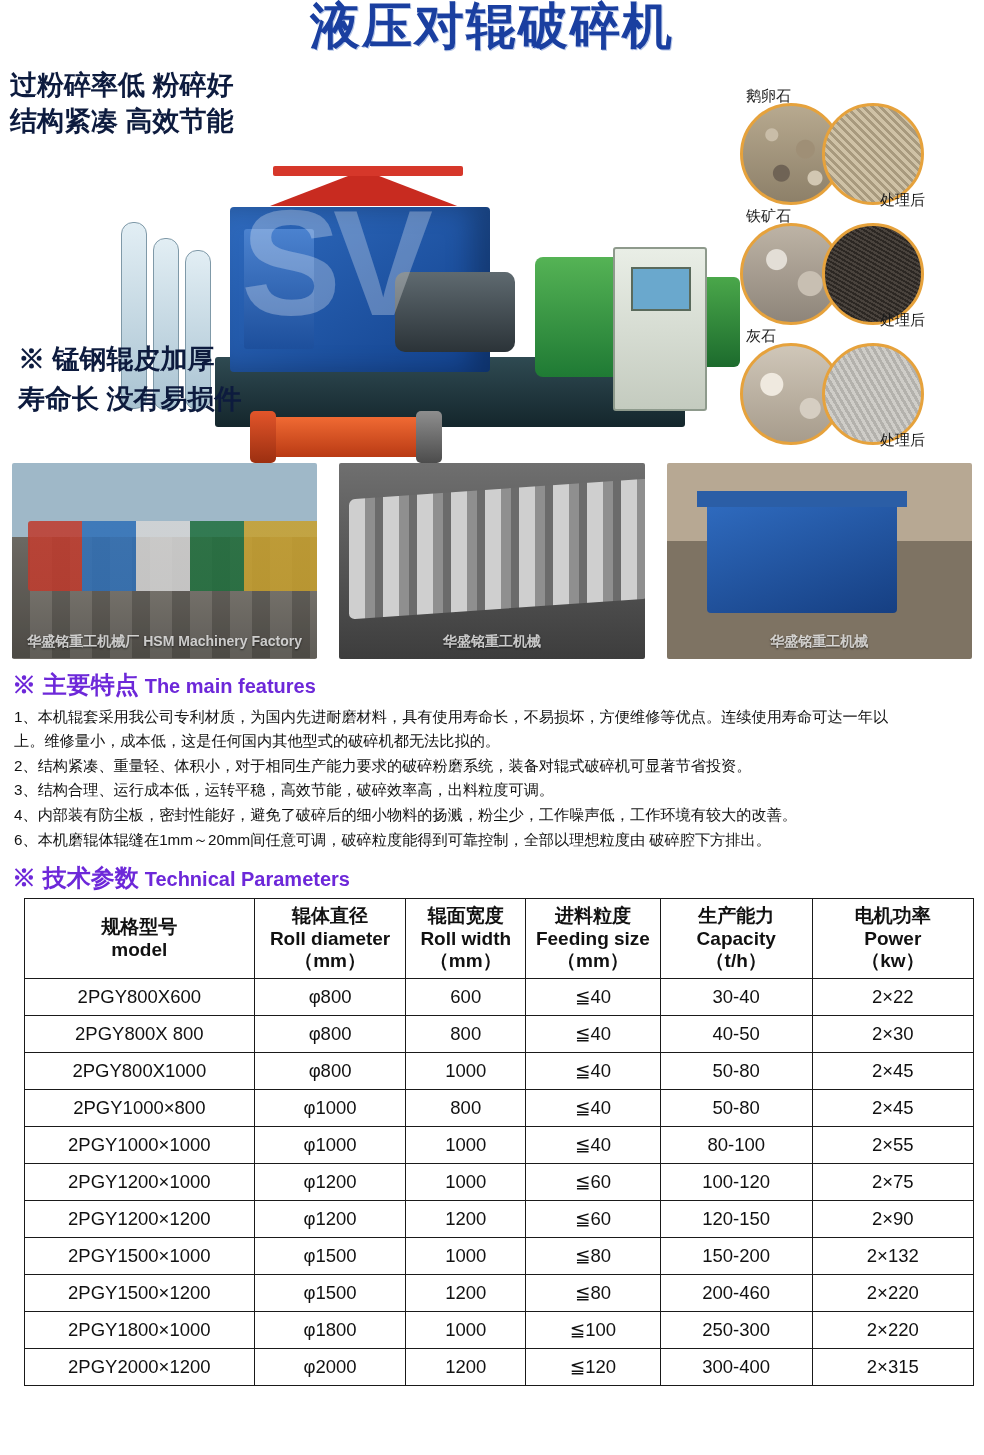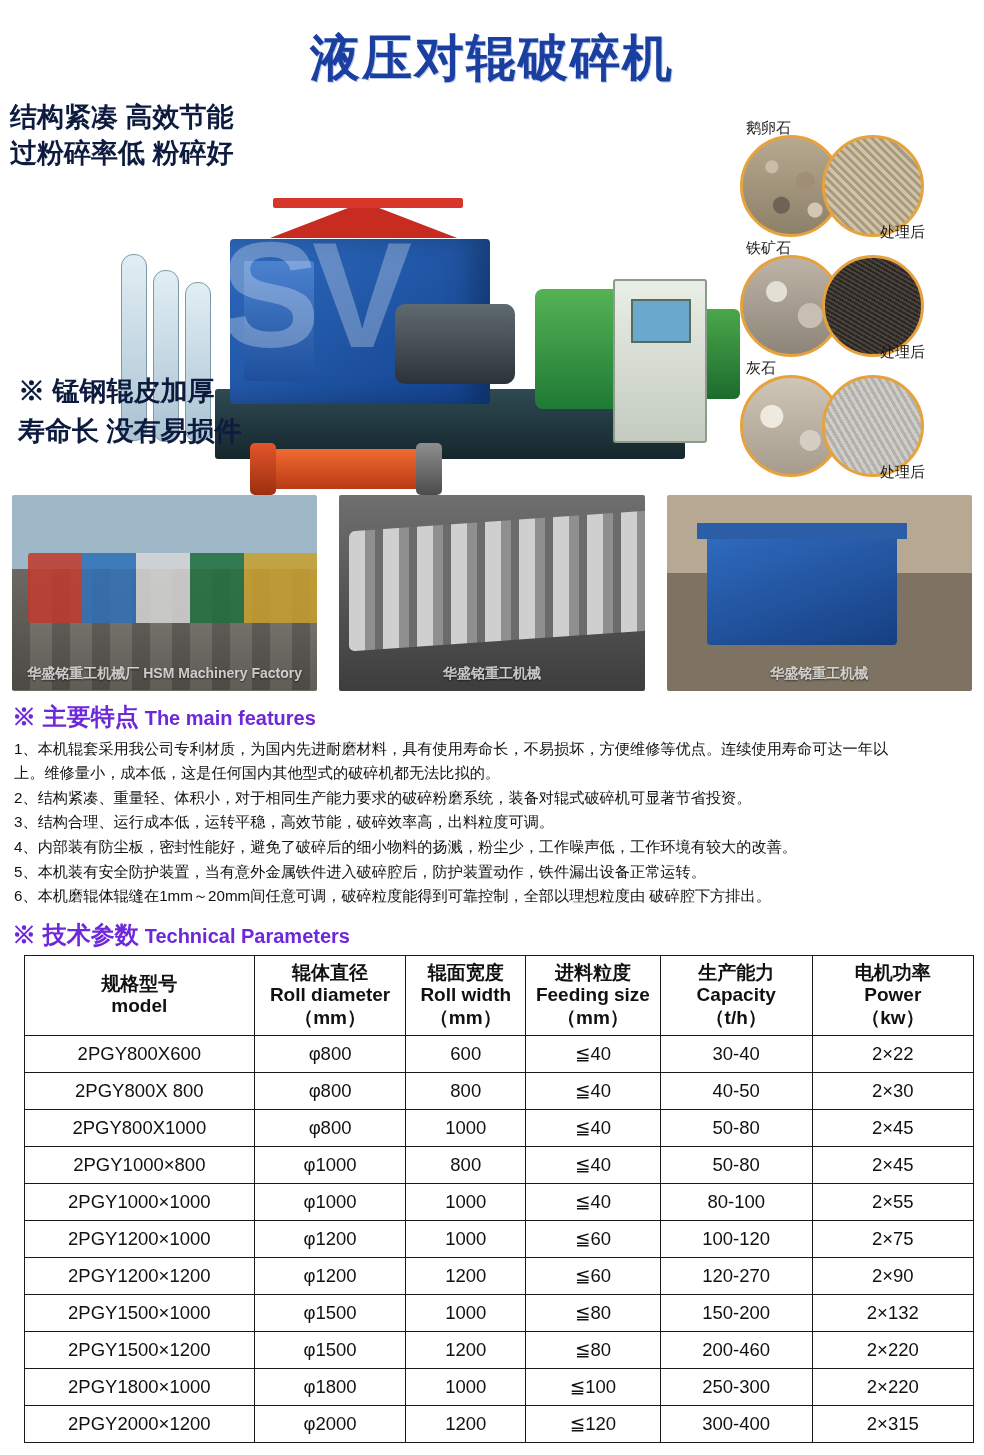--- a/index.html
+++ b/index.html
@@ -21,21 +21,21 @@
     position: relative;
   }
 
   
   .title {
     text-align: center;
     font-size: 50px;
     font-weight: bold;
     color: #1a3fa0;
     letter-spacing: 2px;
-    padding-top: 32px;
+    padding-top: 0;
     line-height: 1.05;
     text-shadow: 1px 1px 0 #b8c8e8;
   }
 
   
   .hero {
     position: relative;
     height: 400px;
     margin-top: 4px;
   }
@@ -198,21 +198,21 @@
     position: absolute;
     top: -6px;
     width: 26px; height: 52px;
     background: linear-gradient(#e2552a, #9c2f10);
     border-radius: 5px;
   }
   .m-shaft:before { left: -10px; }
   .m-shaft:after { right: -12px; background: linear-gradient(#8e8e8e,#4c4c4c); }
   .watermark {
     position: absolute;
-    left: 220px;
+    left: 241px;
     top: 120px;
     font-size: 150px;
     font-weight: bold;
     color: rgba(255,255,255,.28);
     letter-spacing: -8px;
     z-index: 3;
     pointer-events: none;
   }
 
   
@@ -395,22 +395,22 @@
 </head>
 <body>
 
 <div class="page">
 
   <div class="title">液压对辊破碎机</div>
 
   <div class="hero">
 
     <div class="hero-bullets">
+      <div class="line">过粉碎率低 粉碎好</div>
       <div class="line">结构紧凑 高效节能</div>
-      <div class="line">过粉碎率低 粉碎好</div>
     </div>
 
     <div class="machine">
       <div class="m-tanks">
           <i></i>
           <i></i>
           <i></i>
         </div>
       <div class="m-base"></div>
       <div class="m-body"></div>
@@ -467,21 +467,20 @@
 
   <div class="sec-head">
     <span>※ 主要特点</span><span class="en">The main features</span>
   </div>
   <div class="features">
     <div class="feature">1、本机辊套采用我公司专利材质，为国内先进耐磨材料，具有使用寿命长，不易损坏，方便维修等优点。连续使用寿命可达一年以</div>
     <div class="feature cont">上。维修量小，成本低，这是任何国内其他型式的破碎机都无法比拟的。</div>
     <div class="feature">2、结构紧凑、重量轻、体积小，对于相同生产能力要求的破碎粉磨系统，装备对辊式破碎机可显著节省投资。</div>
     <div class="feature">3、结构合理、运行成本低，运转平稳，高效节能，破碎效率高，出料粒度可调。</div>
     <div class="feature">4、内部装有防尘板，密封性能好，避免了破碎后的细小物料的扬溅，粉尘少，工作噪声低，工作环境有较大的改善。</div>
-    <div class="feature">5、本机装有安全防护装置，当有意外金属铁件进入破碎腔后，防护装置动作，铁件漏出设备正常运转。</div>
     <div class="feature">6、本机磨辊体辊缝在1mm～20mm间任意可调，破碎粒度能得到可靠控制，全部以理想粒度由 破碎腔下方排出。</div>
   </div>
 
   <div class="sec-head">
     <span>※ 技术参数</span><span class="en">Technical Parameters</span>
   </div>
 
   <div class="tbl-wrap">
     <table>
       <colgroup>
@@ -572,21 +571,21 @@
             <td>1000</td>
             <td>≦60</td>
             <td>100-120</td>
             <td>2×75</td>
           </tr>
           <tr>
             <td>2PGY1200×1200</td>
             <td>φ1200</td>
             <td>1200</td>
             <td>≦60</td>
-            <td>120-270</td>
+            <td>120-150</td>
             <td>2×90</td>
           </tr>
           <tr>
             <td>2PGY1500×1000</td>
             <td>φ1500</td>
             <td>1000</td>
             <td>≦80</td>
             <td>150-200</td>
             <td>2×132</td>
           </tr>

